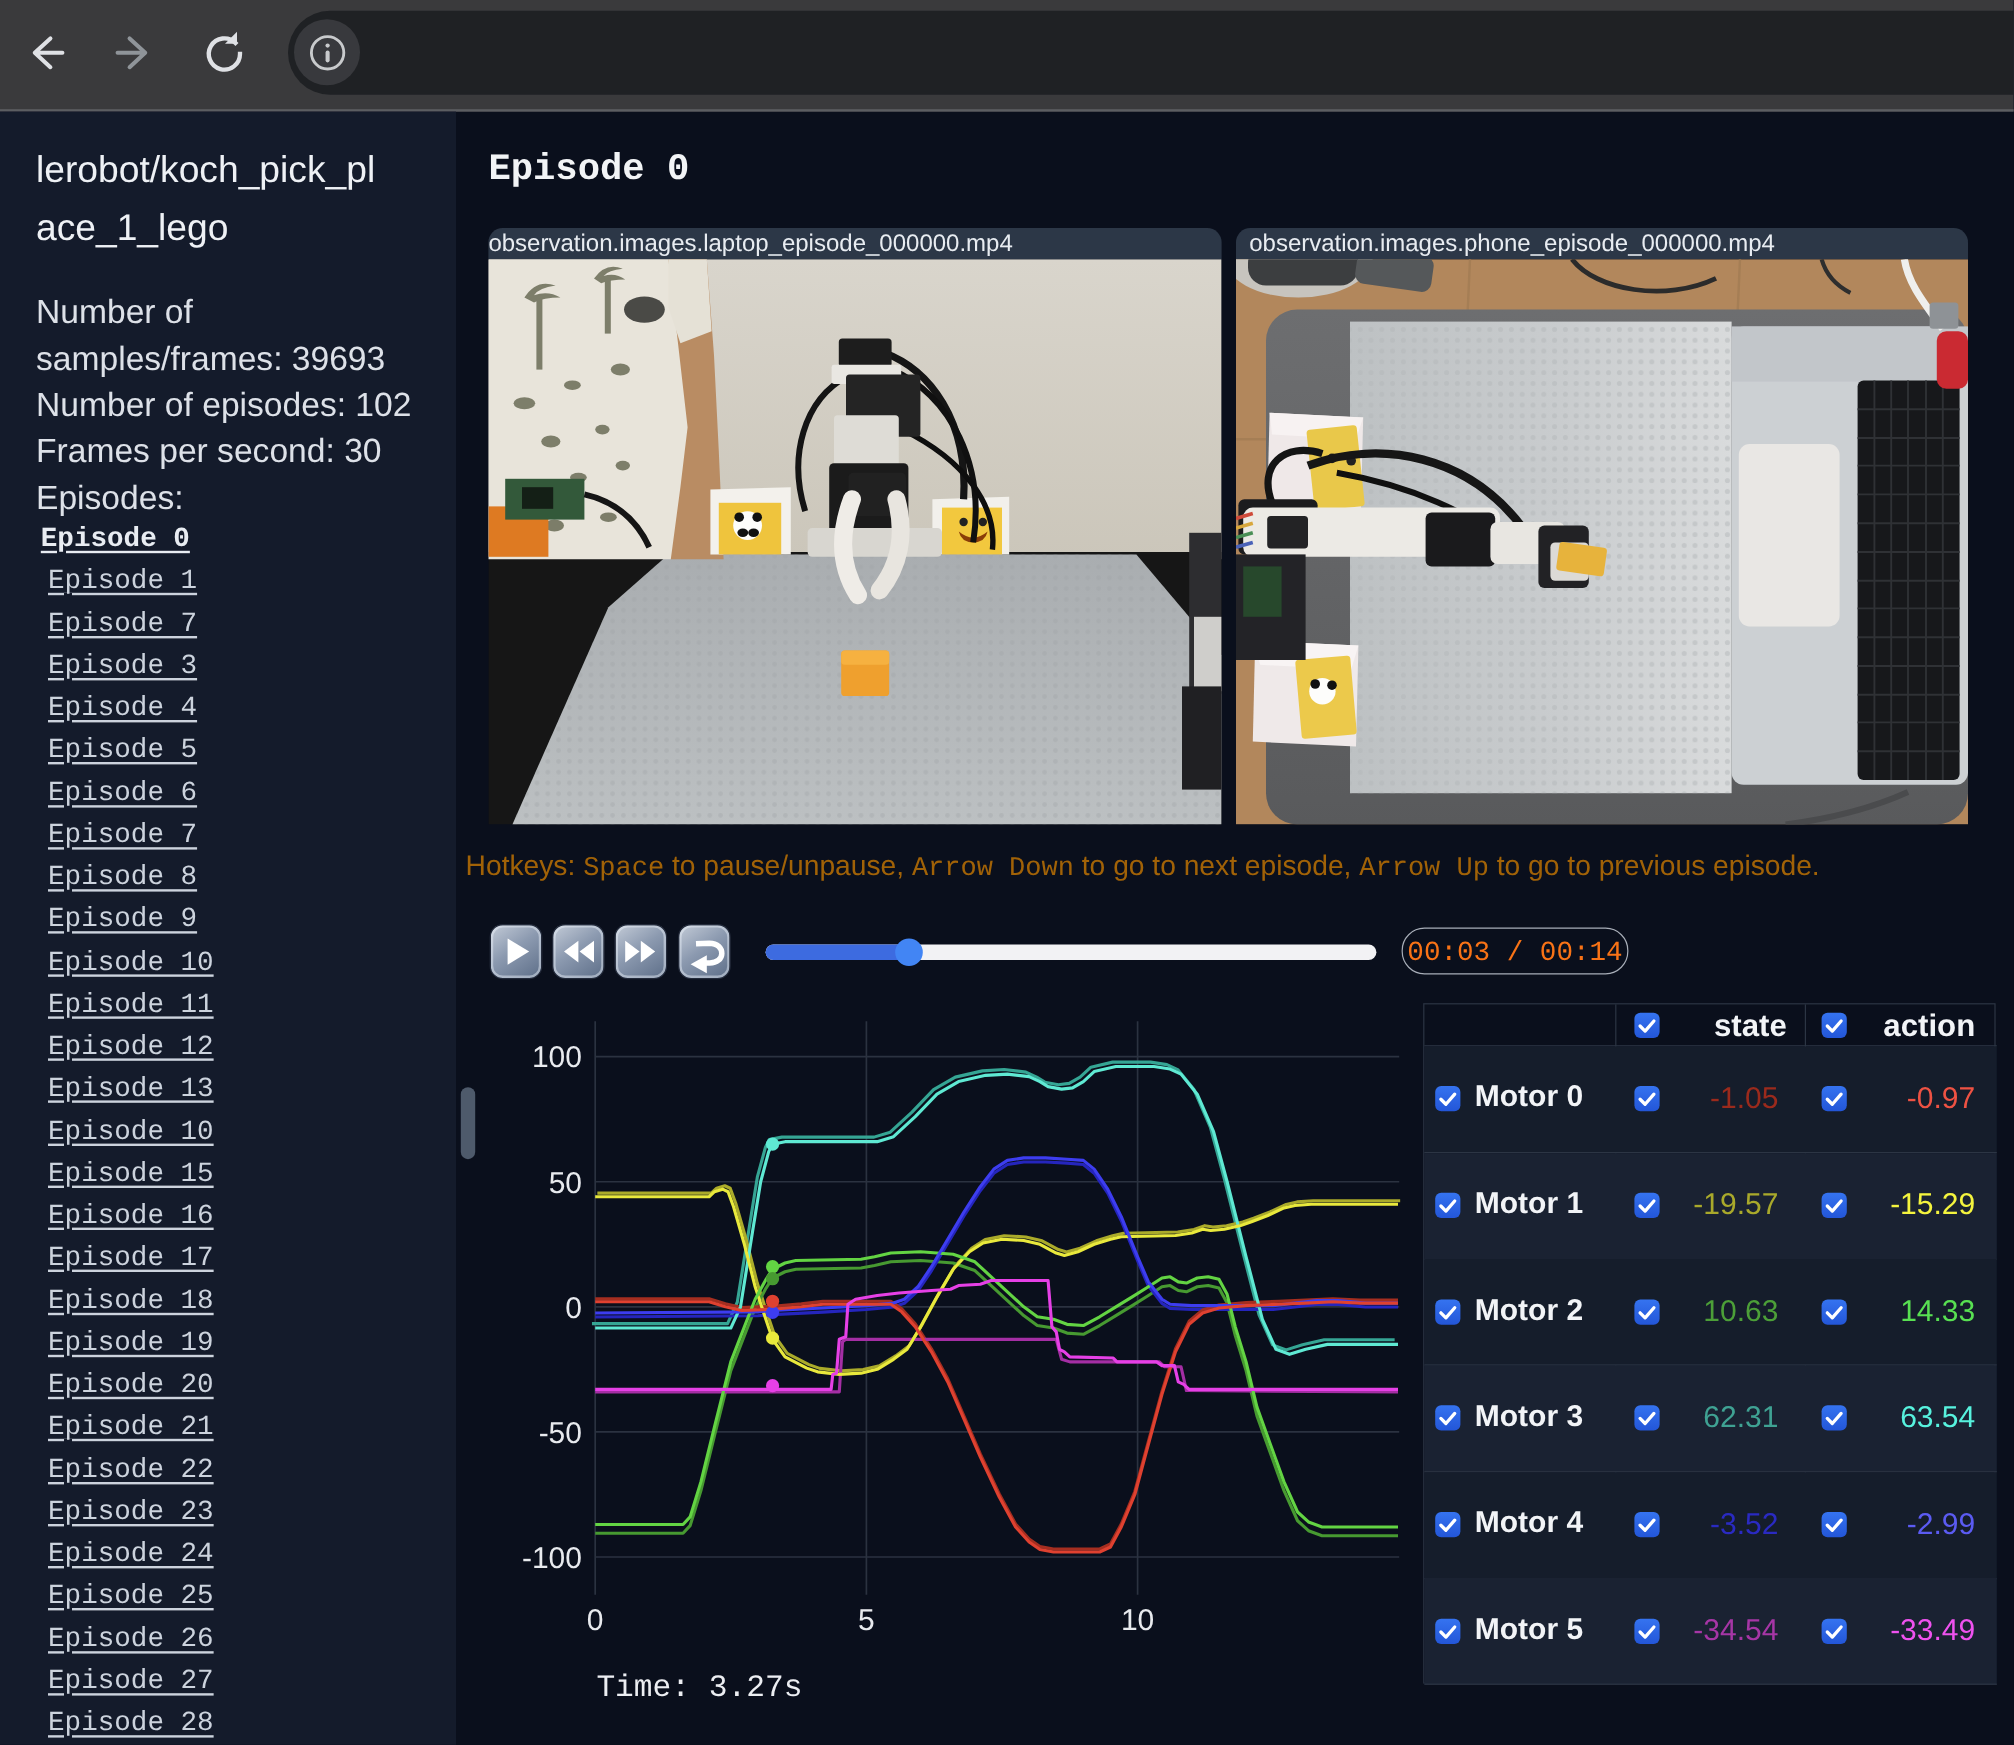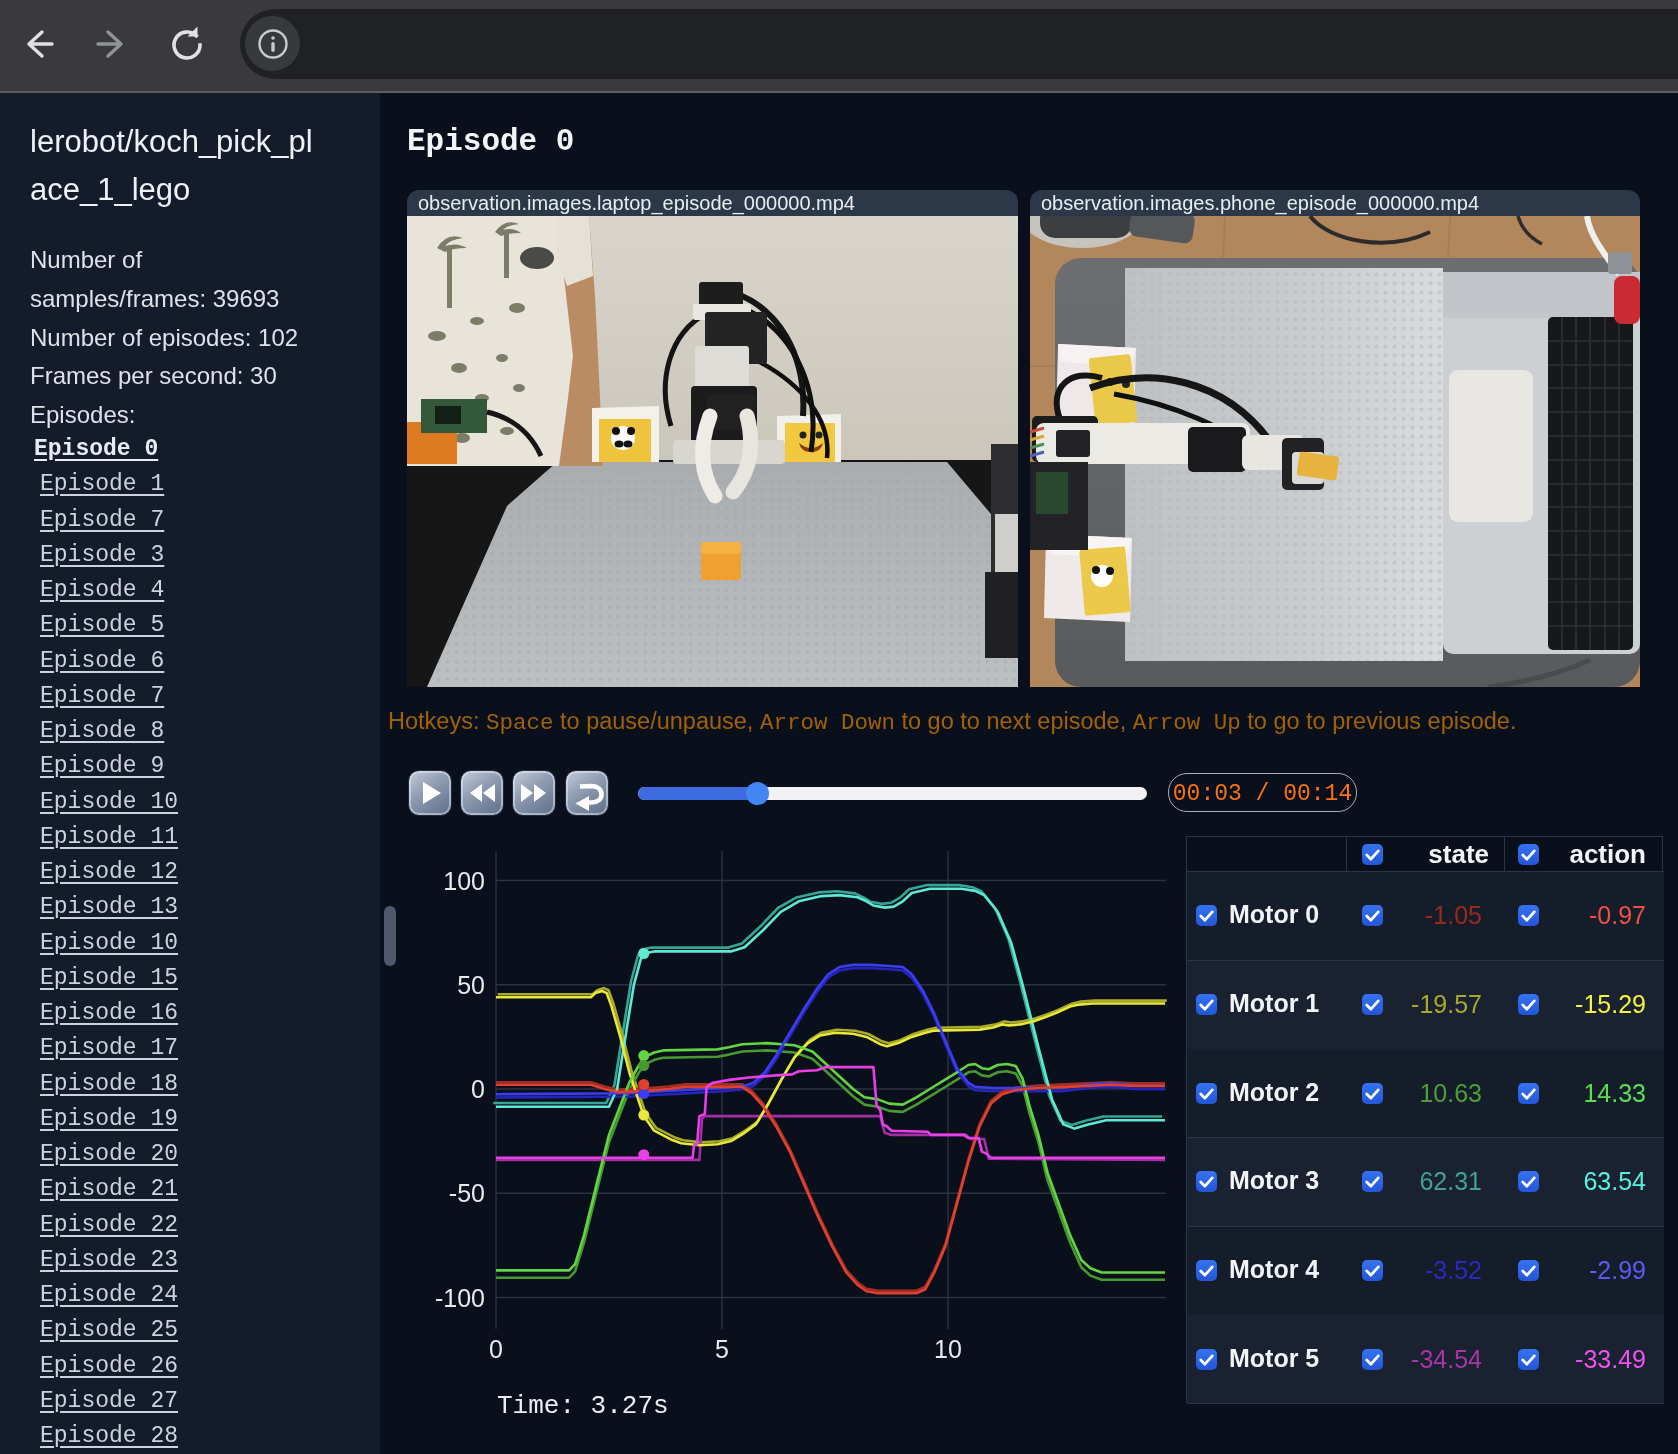--- a/index.html
+++ b/index.html
@@ -35,21 +35,21 @@
 <div class="abs" style="left:245px;top:16px;width:55px;height:55px;border-radius:50%;background:#38393d"></div>
 <svg class="abs" style="left:256px;top:27px" width="34" height="34" viewBox="0 0 34 34">
 <circle cx="17" cy="17" r="13.5" stroke="#c8cacc" stroke-width="2.4" fill="none"></circle>
 <circle cx="17" cy="11" r="1.8" fill="#c8cacc"></circle>
 <rect x="15.3" y="15" width="3.4" height="10" rx="1.7" fill="#c8cacc"></rect>
 </svg>
 <div class="abs" style="left:0;top:91px;width:1678px;height:2px;background:#5c5e62"></div>
 </div>
 <div class="abs" style="left:0;top:93px;width:380px;height:1361px;background:#141b2b">
   <div class="abs" style="left:30px;top:25px;font-size:31px;font-weight:normal;color:#eef1f5;line-height:48px">lerobot/koch_pick_pl<br>ace_1_lego</div>
-  <div class="abs" style="left:30px;top:148px;font-size:24px;color:#dde1e8;line-height:38.8px">Number of<br>samples/frames: 39693<br>Number of episodes: 102<br>Frames per second: 30<br>Episodes:</div>
+  <div class="abs" style="left:30px;top:148px;font-size:28px;color:#dde1e8;line-height:38.8px">Number of<br>samples/frames: 39693<br>Number of episodes: 102<br>Frames per second: 30<br>Episodes:</div>
   <div class="abs" style="left:40px;top:339px">
       <div class="ep cur">Episode 0</div>
       <div class="ep">Episode 1</div>
       <div class="ep">Episode 7</div>
       <div class="ep">Episode 3</div>
       <div class="ep">Episode 4</div>
       <div class="ep">Episode 5</div>
       <div class="ep">Episode 6</div>
       <div class="ep">Episode 7</div>
       <div class="ep">Episode 8</div>
@@ -70,21 +70,21 @@
       <div class="ep">Episode 23</div>
       <div class="ep">Episode 24</div>
       <div class="ep">Episode 25</div>
       <div class="ep">Episode 26</div>
       <div class="ep">Episode 27</div>
       <div class="ep">Episode 28</div>
     </div>
 </div>
 <div class="abs" style="left:384px;top:906px;width:12px;height:60px;border-radius:6px;background:#4e5a6b"></div>
 <div class="abs mono" style="left:407px;top:124px;font-size:31px;font-weight:bold;color:#f2f4f6">Episode 0</div>
-<div class="abs" style="left:407px;top:190px;width:611px;height:26px;background:#2c3747;border-radius:12px 12px 0 0;font-size:20px;color:#e8ecf1;line-height:27px;padding-left:11px">observation.images.laptop_episode_000000.mp4</div>
+<div class="abs" style="left:407px;top:190px;width:611px;height:26px;background:#2c3747;border-radius:12px 12px 0 0;font-size:20px;color:#e8ecf1;line-height:27px;">observation.images.laptop_episode_000000.mp4</div>
 <svg class="abs" style="left:407px;top:216px" width="611" height="471" viewBox="0 0 611 471">
 <defs>
 <pattern id="dl" width="9.0" height="9.0" patternUnits="userSpaceOnUse">
         <circle cx="4.5" cy="4.5" r="2.0" fill="#9fa3a6"></circle>
       </pattern>
 <linearGradient id="wallg" x1="0" y1="0" x2="0" y2="1">
 <stop offset="0" stop-color="#d9d5cc"></stop>
         <stop offset="1" stop-color="#cbc6ba"></stop>
       </linearGradient>
 <linearGradient id="plateg" x1="0" y1="0" x2="0" y2="1">

